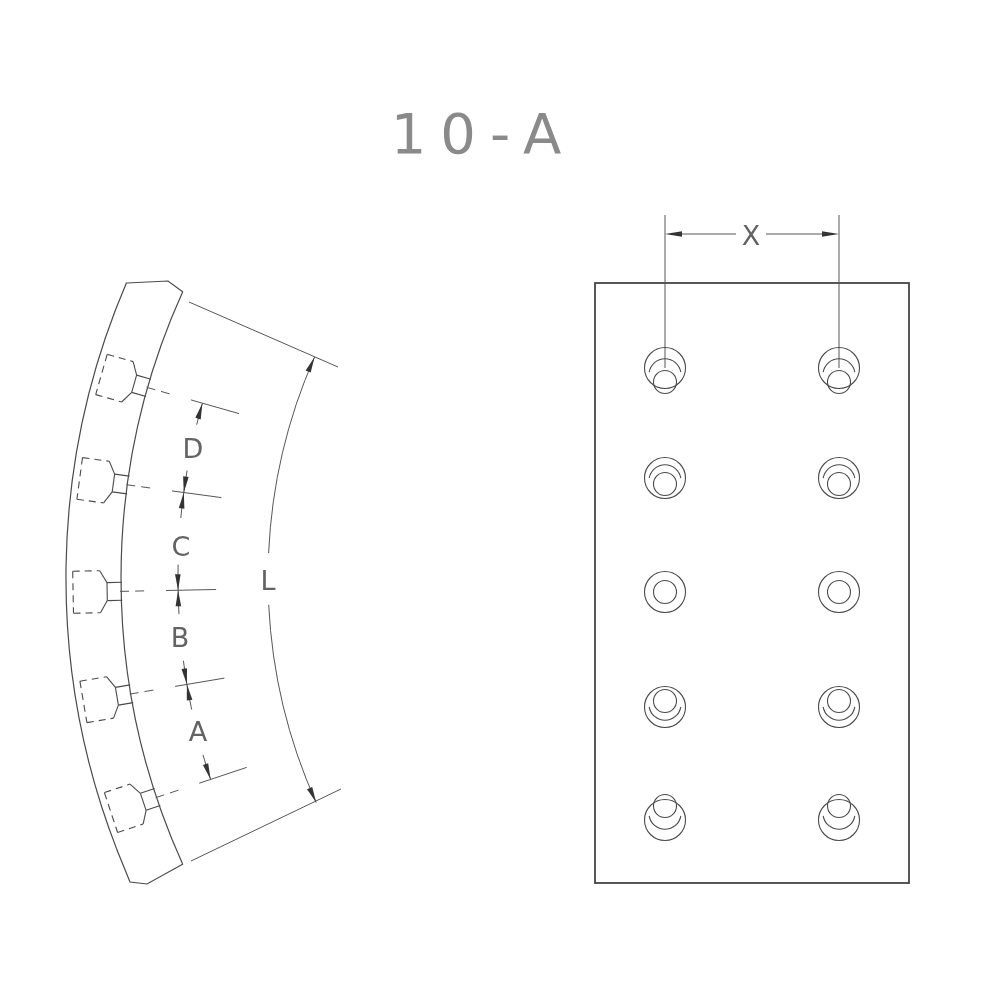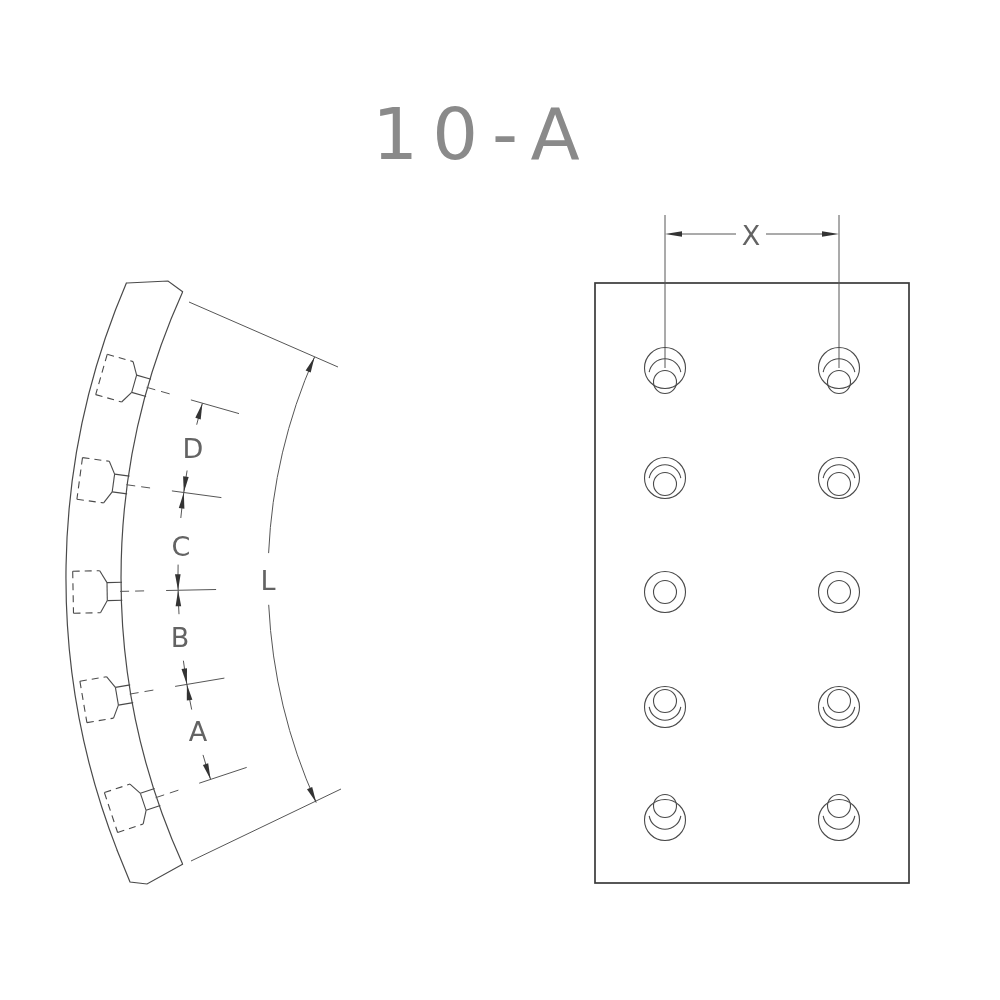--- a/index.html
+++ b/index.html
@@ -1,21 +1,21 @@
 <!DOCTYPE html>
 <html><head>
 <meta charset="utf-8">
 <style>
   html,body{margin:0;padding:0;background:#ffffff;}
   .stage{position:relative;width:1000px;height:1000px;background:#ffffff;overflow:hidden;
          font-family:"DejaVu Sans","Liberation Sans",sans-serif;}
   .stage svg{position:absolute;left:0;top:0;}
   .lbl{position:absolute;transform:translate(-50%,-50%);color:#636363;font-size:27px;
        font-weight:400;line-height:1;letter-spacing:0;white-space:nowrap;}
-  .title{position:absolute;transform:translate(-50%,-50%);color:#8a8a8a;font-size:72px;
+  .title{position:absolute;transform:translate(-50%,-50%);color:#8a8a8a;font-size:56px;
          font-weight:400;letter-spacing:14px;line-height:1;white-space:nowrap;}
 </style>
 </head>
 <body>
 
 <div class="stage">
 
   <div class="title" style="left:483px;top:134px">10-A</div>
 
   <svg id="cv" width="1000" height="1000" viewBox="0 0 1000 1000">

